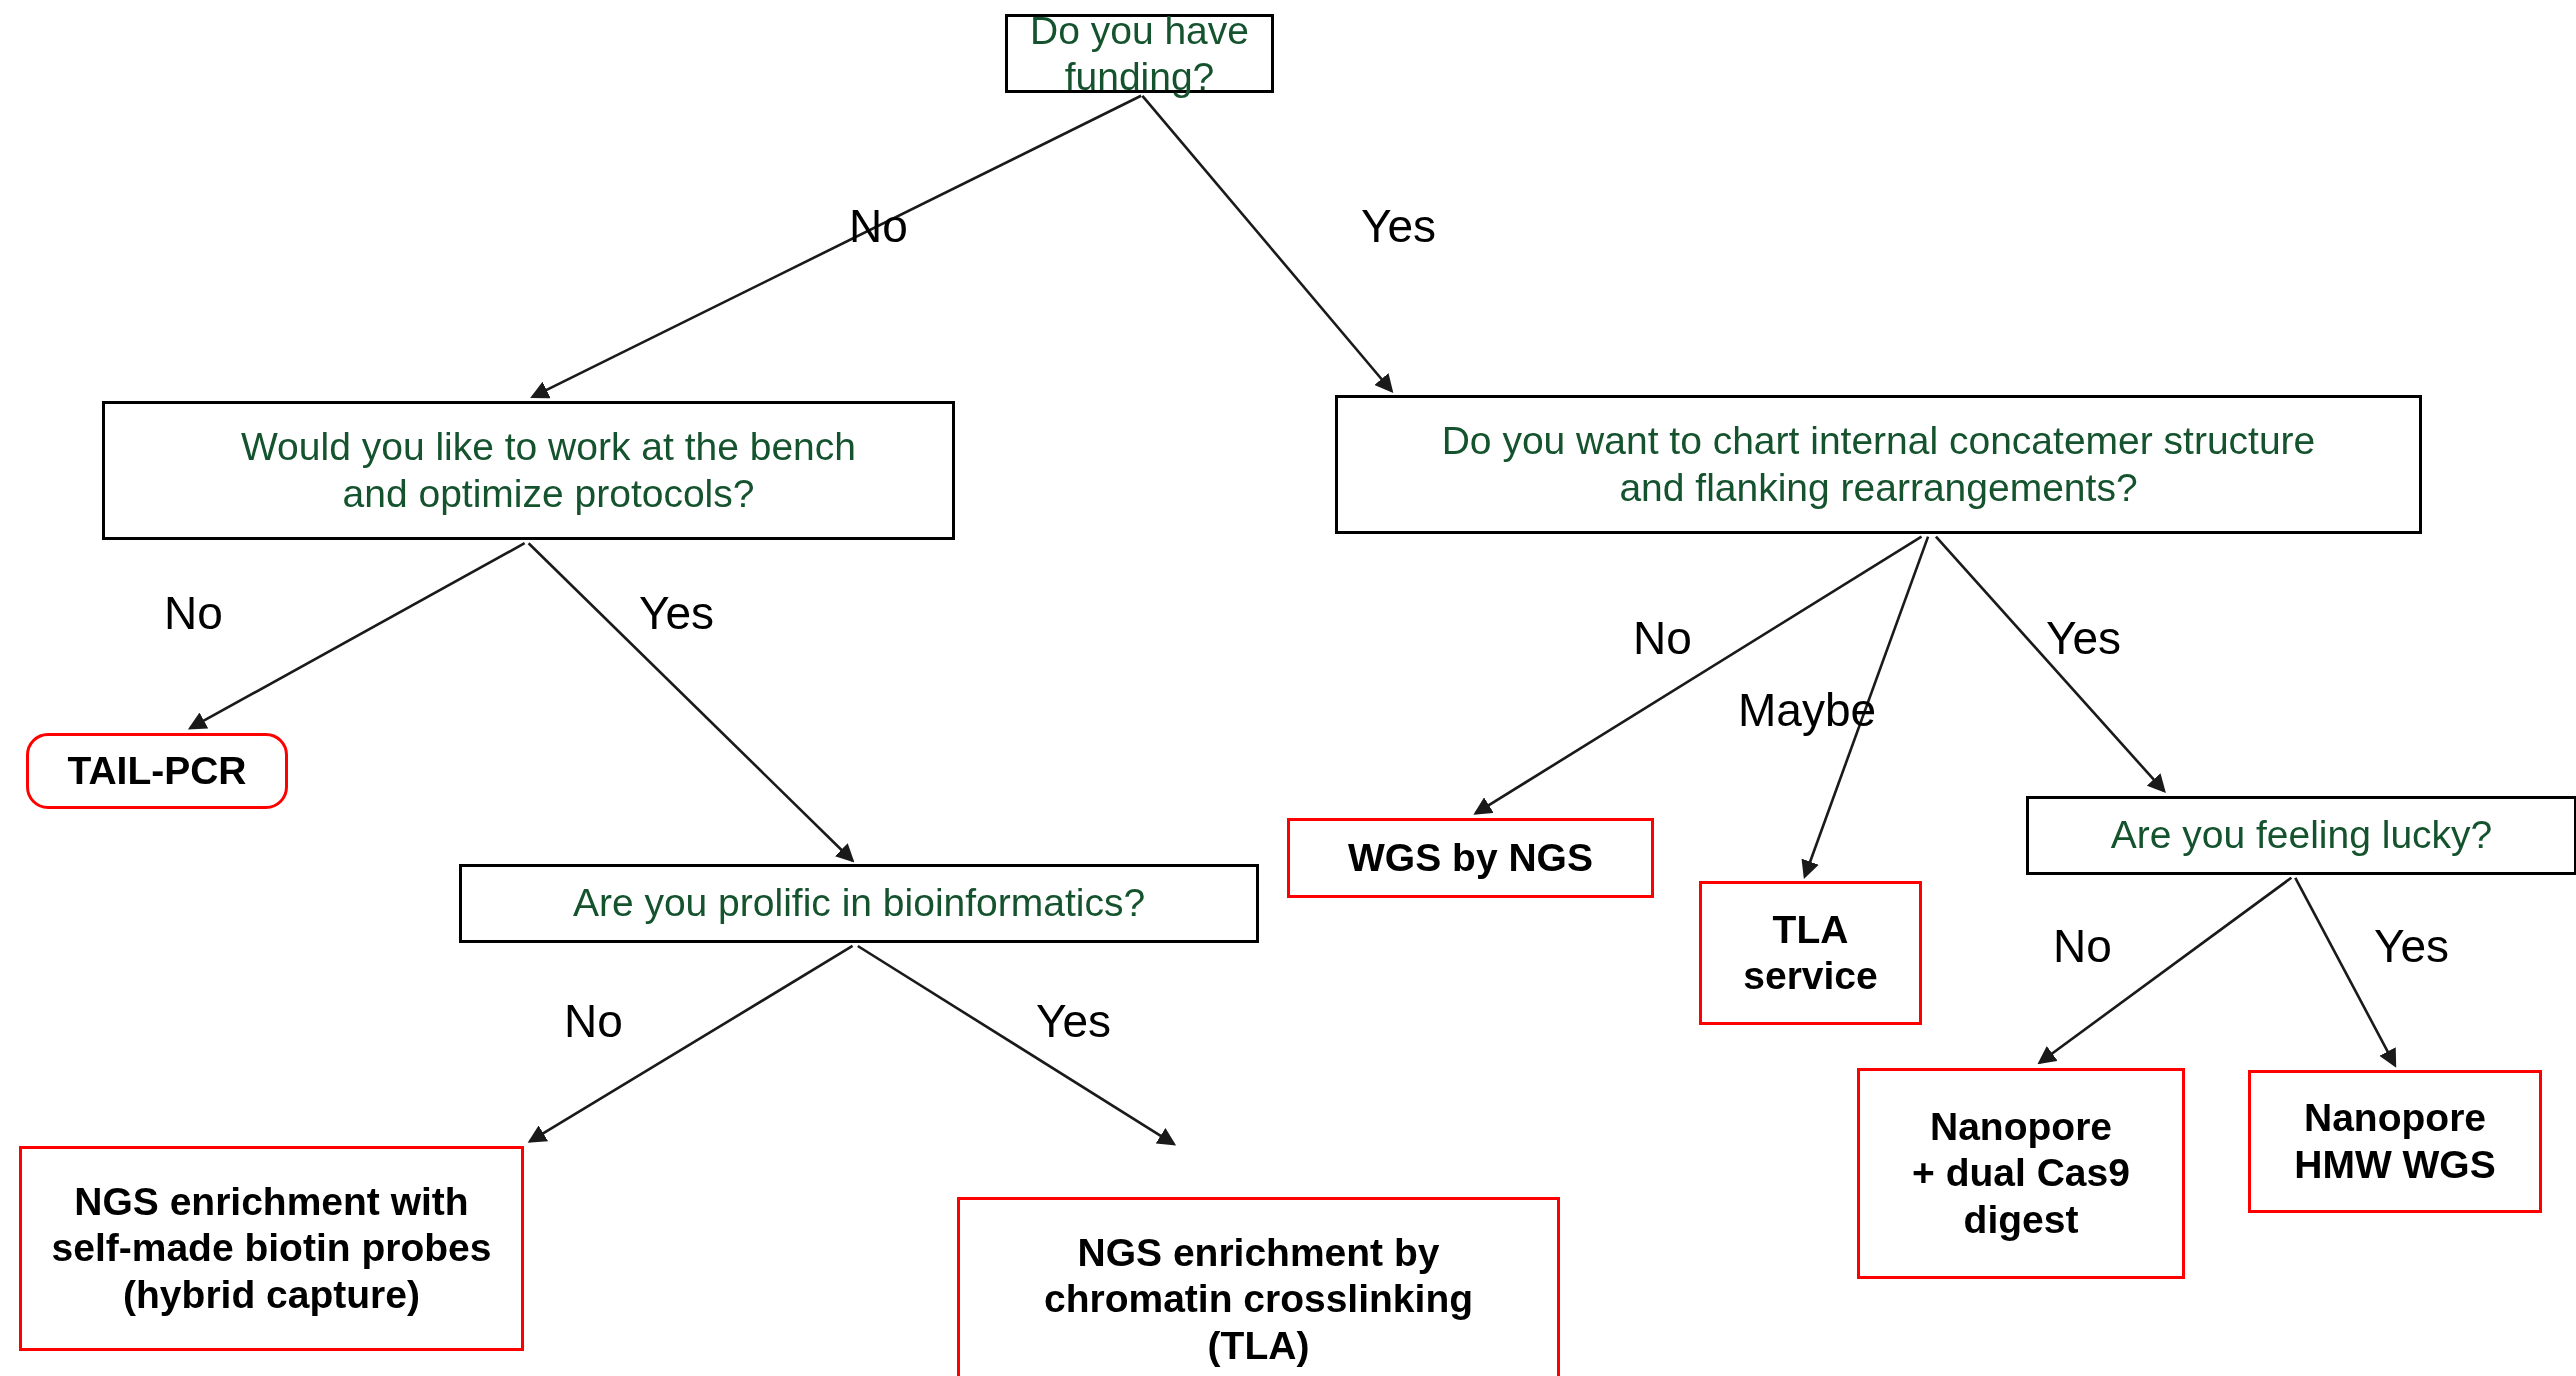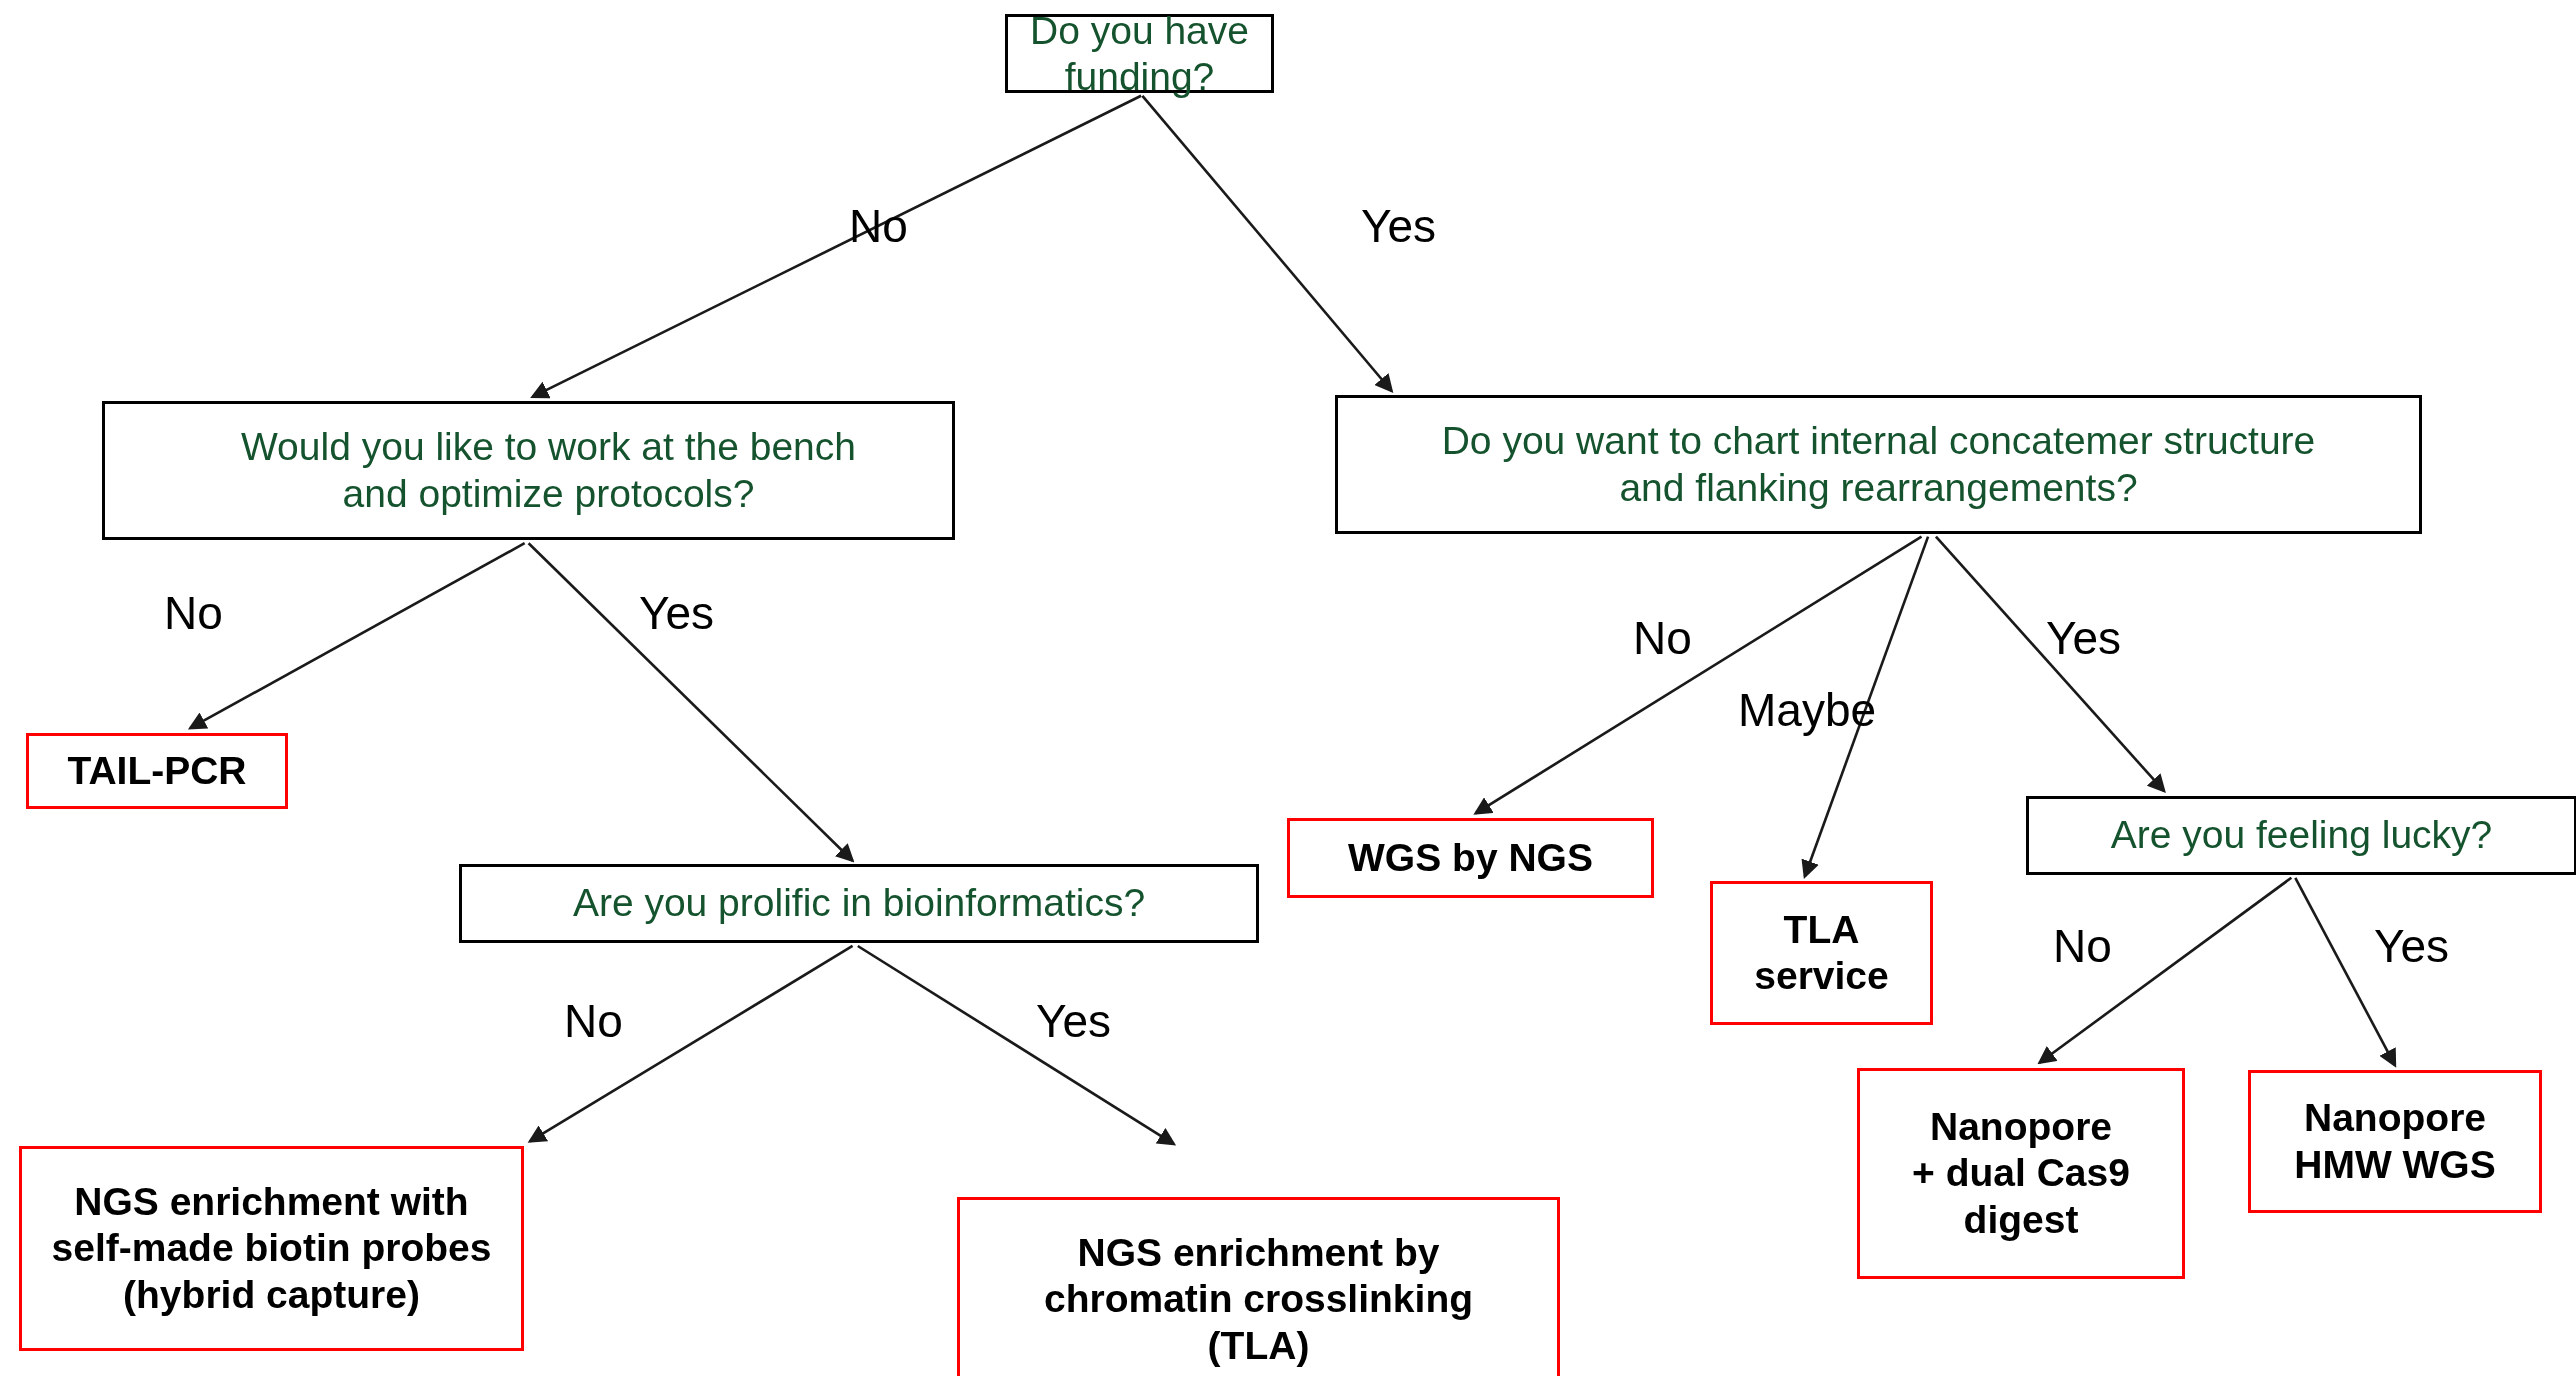--- a/index.html
+++ b/index.html
@@ -82,24 +82,24 @@
         <line x1="3500" y1="1338" x2="3652" y2="1624" stroke="#1a1a1a" stroke-width="4" marker-end="url(#arrowhead)"></line>
       </g>
   </svg>
 
   <div id="nodes-layer">
       <div class="node decision" style="left: 1005px; top: 14.4px; width: 269px; height: 79px;">Do you have funding?</div>
       <div class="node decision" style="left: 102px; top: 401px; width: 853px; height: 139px; padding-left: 40px;">Would you like to work at the bench
 and optimize protocols?</div>
       <div class="node decision" style="left: 1335px; top: 395px; width: 1087px; height: 139px;">Do you want to chart internal concatemer structure
 and flanking rearrangements?</div>
-      <div class="node terminal" style="left: 26px; top: 733px; width: 262px; height: 76px;">TAIL-PCR</div>
+      <div class="node terminal" style="left: 26px; top: 733px; width: 262px; height: 76px; border-radius: 22px;">TAIL-PCR</div>
       <div class="node decision" style="left: 459px; top: 864px; width: 800px; height: 79px;">Are you prolific in bioinformatics?</div>
       <div class="node terminal" style="left: 1287px; top: 818px; width: 367px; height: 80px;">WGS by NGS</div>
-      <div class="node terminal" style="left: 1699px; top: 881px; width: 223px; height: 144px; margin-left: 11px;">TLA
+      <div class="node terminal" style="left: 1699px; top: 881px; width: 223px; height: 144px;">TLA
 service</div>
       <div class="node decision" style="left: 2026px; top: 796px; width: 551px; height: 79px;">Are you feeling lucky?</div>
       <div class="node terminal" style="left: 19px; top: 1146px; width: 505px; height: 205px;">NGS enrichment with
 self-made biotin probes
 (hybrid capture)</div>
       <div class="node terminal" style="left: 957px; top: 1149px; width: 603px; height: 205px; margin-top: 48px;">NGS enrichment by
 chromatin crosslinking
 (TLA)</div>
       <div class="node terminal" style="left: 1857px; top: 1068px; width: 328px; height: 211px;">Nanopore
 + dual Cas9

